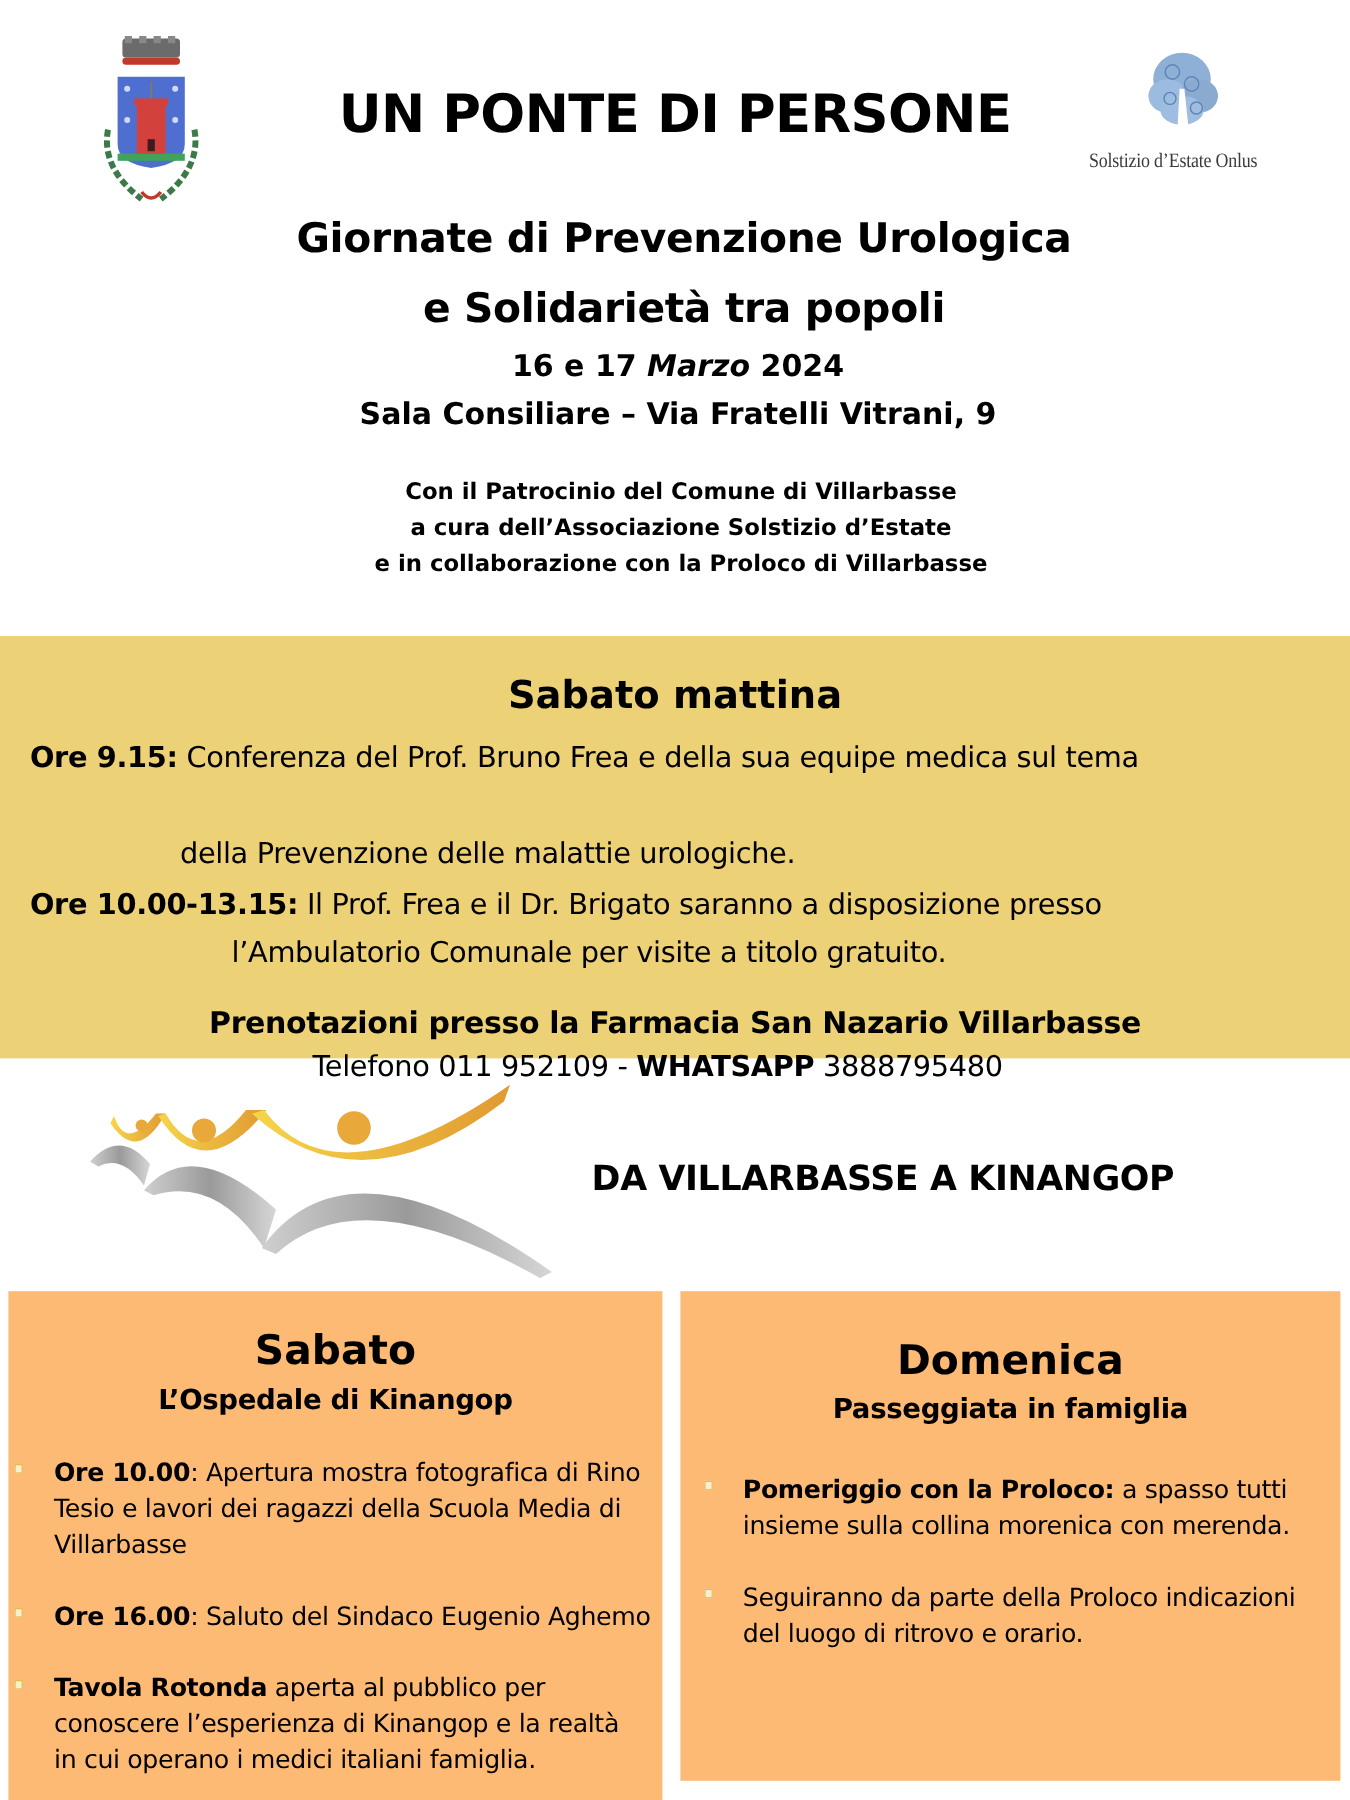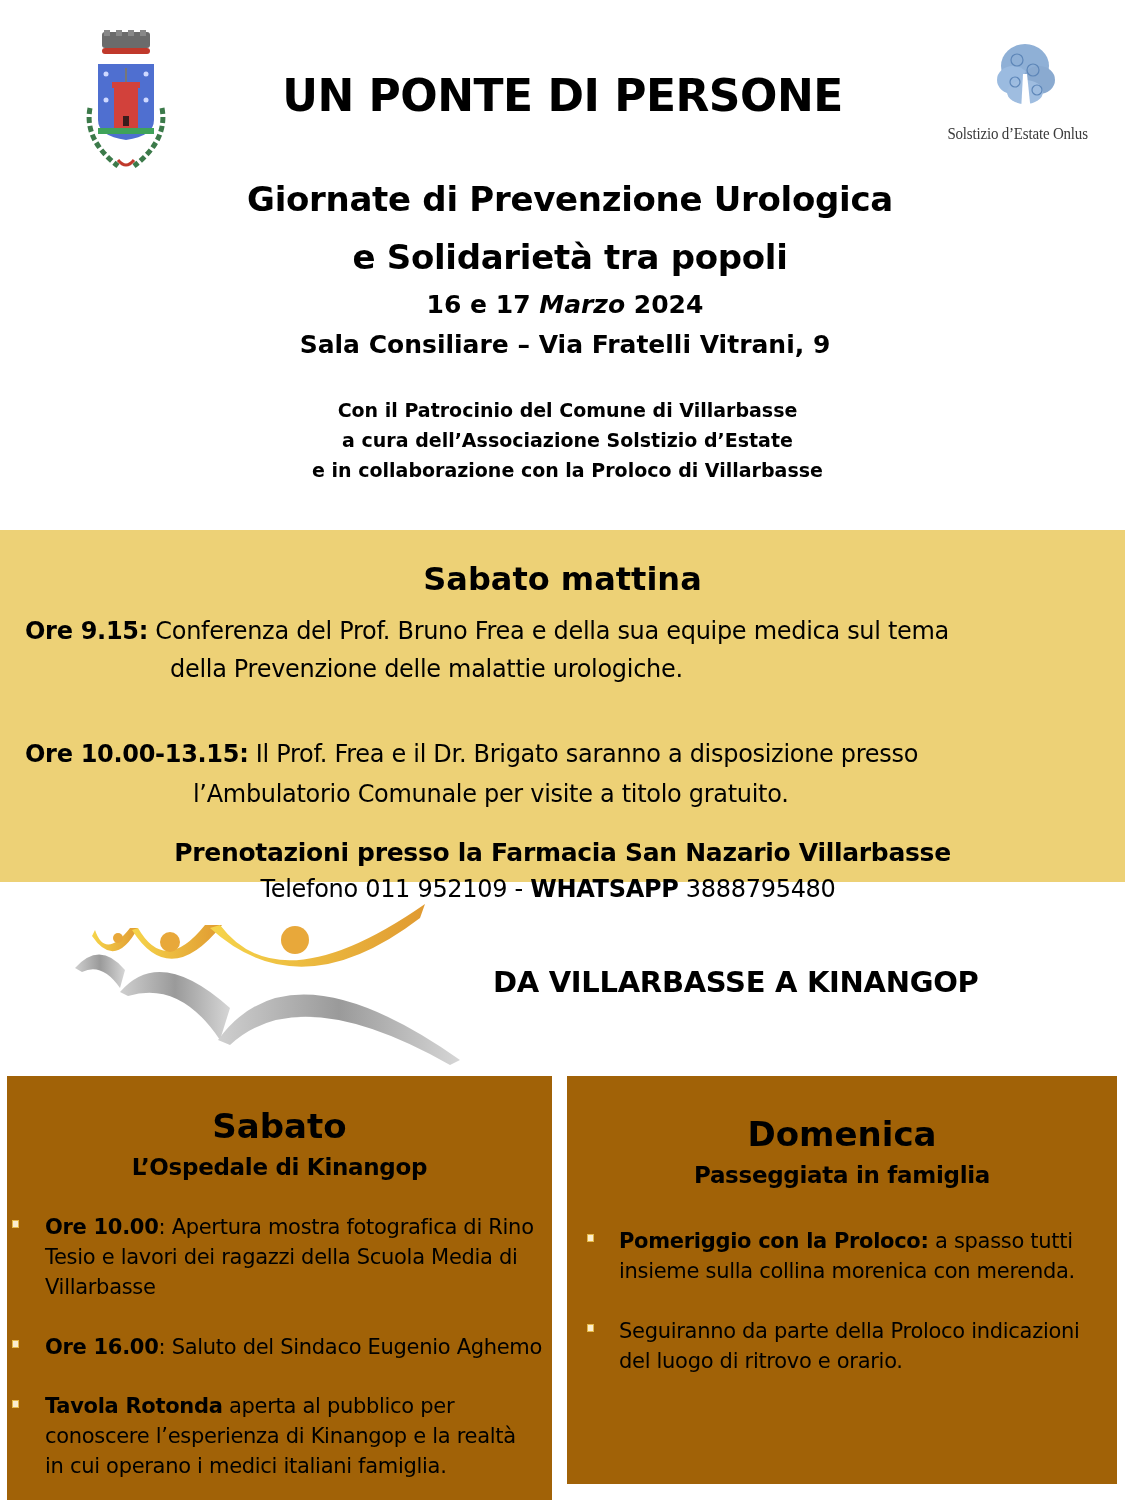--- a/index.html
+++ b/index.html
@@ -4,50 +4,50 @@
   <style>
     * { margin: 0; padding: 0; box-sizing: border-box; }
     html, body { width: 1125px; height: 1500px; background: #ffffff; overflow: hidden; }
     body { position: relative; font-family: "DejaVu Sans", "Liberation Sans", sans-serif; color: #000; }
 
     .abs { position: absolute; }
     .center { text-align: center; }
 
     
     #crest { left: 78px; top: 28px; width: 96px; height: 150px; }
-    #org-logo { left: 905px; top: 40px; width: 165px; height: 110px; margin-left: 40px; }
+    #org-logo { left: 905px; top: 40px; width: 165px; height: 110px; }
     #org-logo .org-name { position: absolute; left: 0; top: 84px; width: 165px; text-align: center;
       font-family: "Liberation Serif", serif; font-size: 17px; color: #3a3a3a; letter-spacing: -0.2px; transform: scaleX(0.88); transform-origin: left; white-space: nowrap; }
 
     #main-title { left: 200px; top: 70px; width: 725px; font-size: 44px; font-weight: bold; letter-spacing: -0.5px; }
     #subtitle { left: 170px; top: 170px; width: 800px; font-size: 34px; font-weight: bold; line-height: 58px; letter-spacing: -0.3px; }
     #dates { left: 260px; top: 290px; width: 610px; font-size: 25px; font-weight: bold; }
     #dates i { font-style: italic; }
     #venue { left: 200px; top: 330px; width: 730px; font-size: 25px; font-weight: bold; }
     #patronage { left: 210px; top: 395px; width: 715px; font-size: 19px; font-weight: bold; line-height: 30px; }
 
     
     #yellow-band { left: 0; top: 530px; width: 1125px; height: 352px; background: #edd176; }
     #morning-title { left: 0; top: 560px; width: 1125px; font-size: 32px; font-weight: bold; }
     .ev-line { font-size: 24px; letter-spacing: -0.3px; white-space: nowrap; }
     .ev-line b { font-weight: bold; }
     #ev1-l1 { left: 25px; top: 617px; text-align: right; }
-    #ev1-l2 { left: 150px; top: 655px; margin-left: 20px; }
+    #ev1-l2 { left: 150px; top: 697px; }
     #ev2-l1 { left: 25px; top: 740px; }
     #ev2-l2 { left: 158px; top: 780px; margin-left: 35px; }
     #booking { left: 0; top: 838px; width: 1125px; font-size: 25px; font-weight: bold; letter-spacing: -0.3px; }
     #phone { left: 0; top: 875px; width: 1096px; font-size: 24px; letter-spacing: -0.3px; height: 28px; overflow: hidden; }
     #phone b { font-weight: bold; }
 
     
     #ribbon-logo { left: 70px; top: 900px; width: 390px; height: 165px; }
     #tagline { left: 493px; top: 965px; font-size: 29px; font-weight: bold; letter-spacing: -0.3px; white-space: nowrap; }
 
     
-    .panel { position: absolute; background: #a16207; }
+    .panel { position: absolute; background: #fdba74; }
     #panel-sat { left: 7px; top: 1076px; width: 545px; height: 424px; }
     #panel-sun { left: 567px; top: 1076px; width: 550px; height: 408px; }
     .panel-title { position: absolute; left: 0; width: 100%; text-align: center; font-size: 34px; font-weight: bold; }
     .panel-sub { position: absolute; left: 0; width: 100%; text-align: center; font-size: 23px; font-weight: bold; letter-spacing: -0.3px; }
     .bullet { position: absolute; font-size: 21px; line-height: 30px; letter-spacing: -0.3px; }
     .bullet b { font-weight: bold; }
     .bullet-mark { position: absolute; width: 7px; height: 8px; border: 1.5px solid #e5b94a; background: #fbeed0; }
   </style>
 </head>
 <body>

